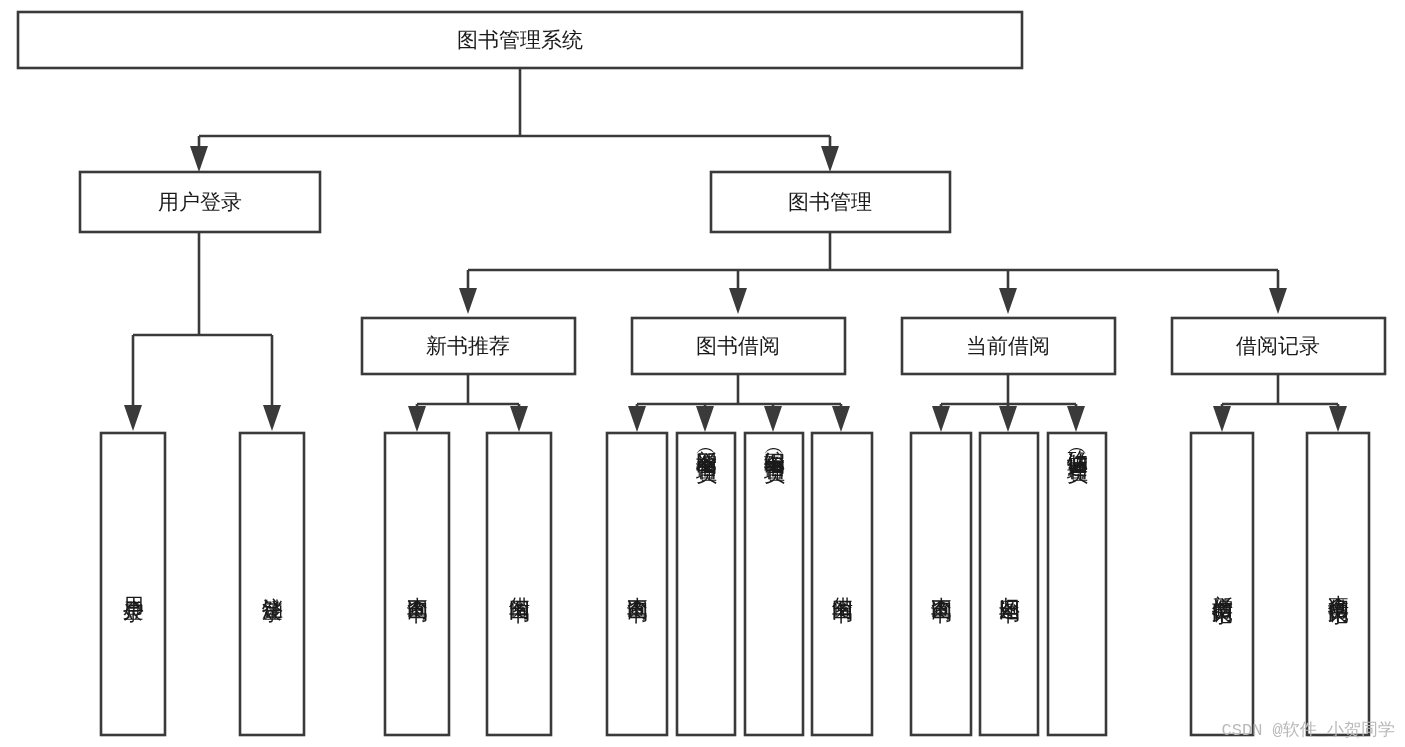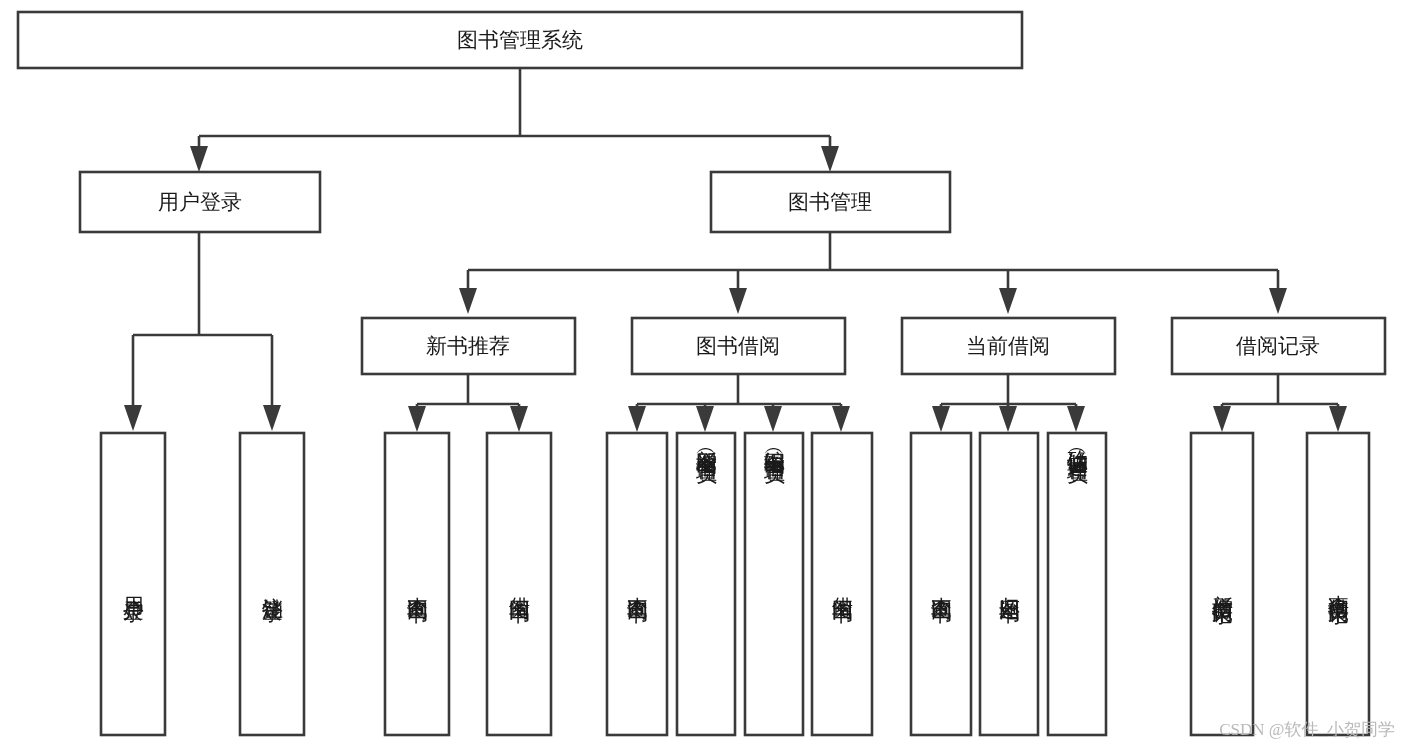--- a/index.html
+++ b/index.html
@@ -60,21 +60,21 @@
     align-items: center;
     justify-content: center;
     text-align: center;
     white-space: nowrap;
     pointer-events: none;
   }
   .watermark {
     position: absolute;
     right: 10px;
     bottom: 6px;
-    font-family: Liberation Serif, serif;
+    font-family: Liberation Mono, monospace;
     font-size: 17px;
     color: #b9b9b9;
     white-space: nowrap;
   }
 </style>
 </head>
 <body>
 
 <div id="diagram-root">
 

